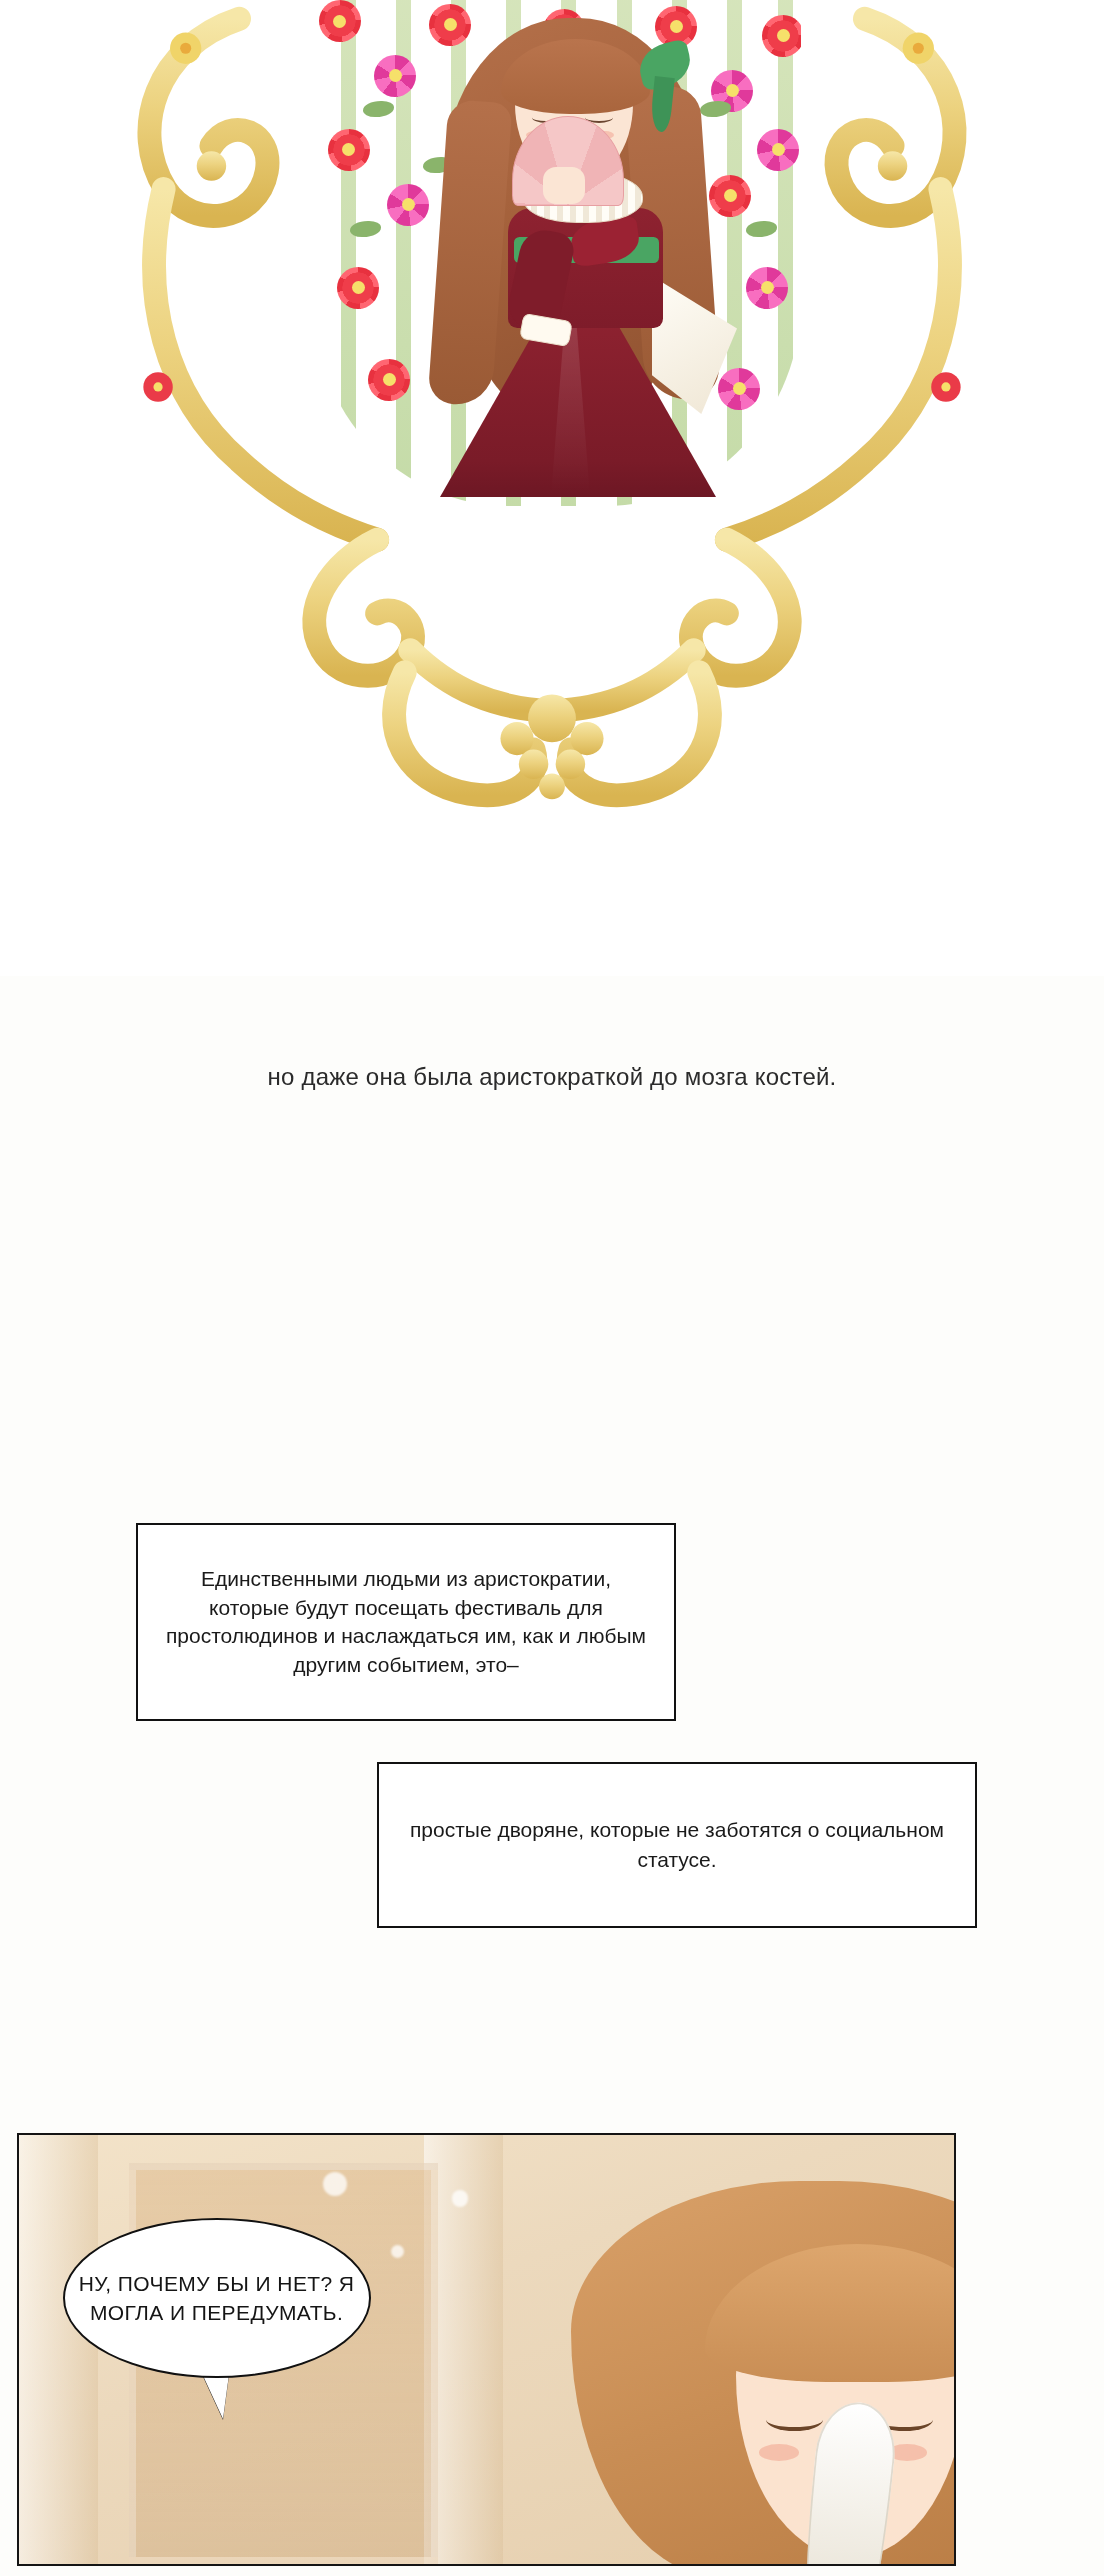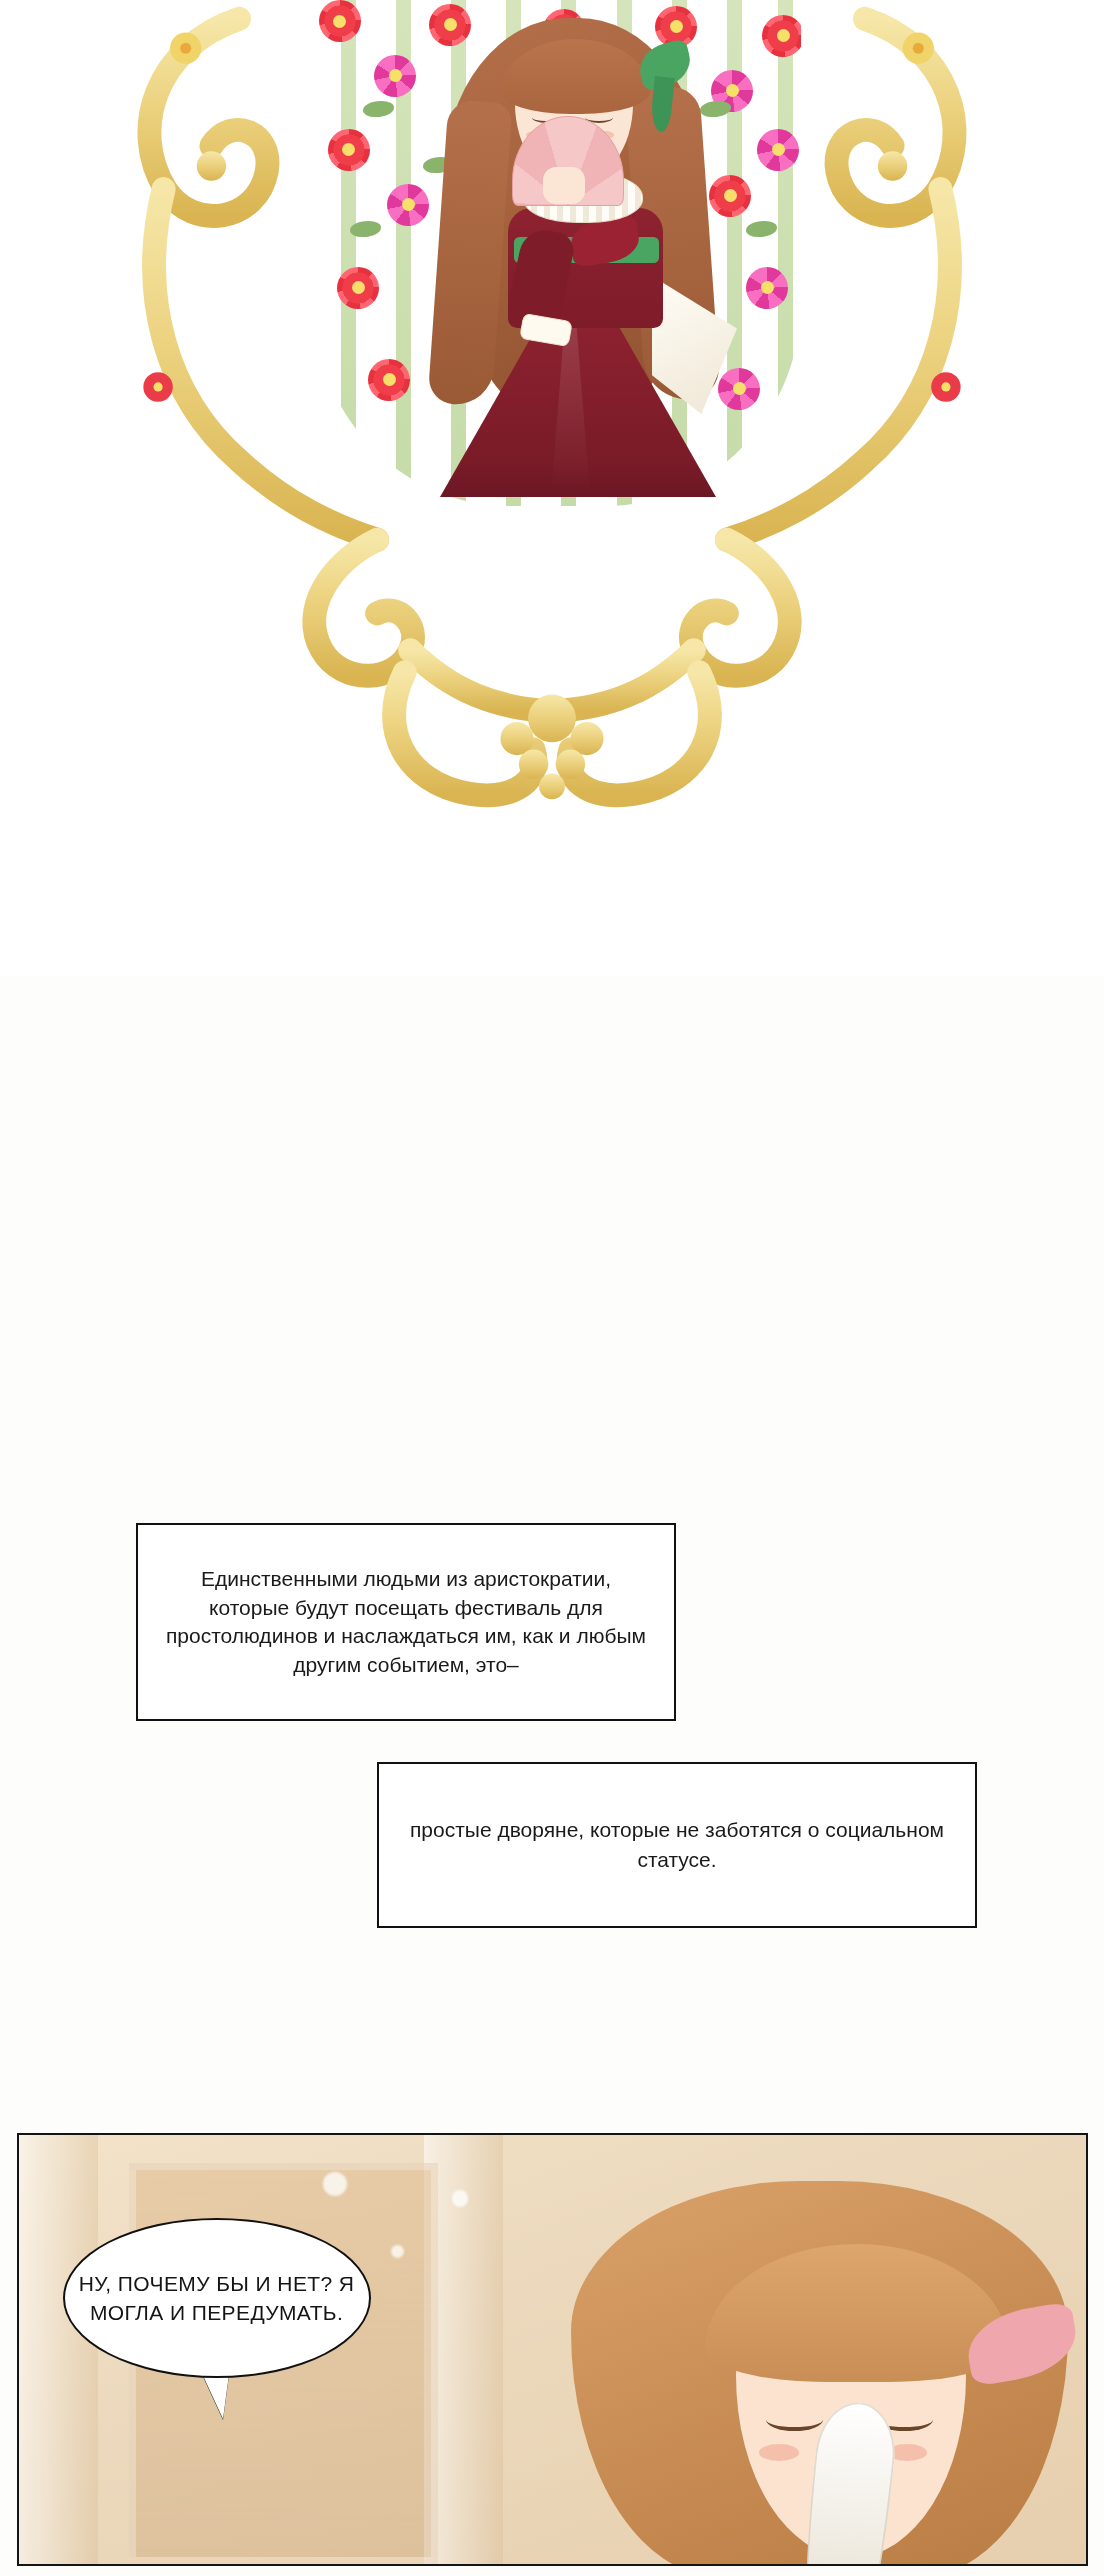--- a/index.html
+++ b/index.html
@@ -288,21 +288,21 @@
     width: 600px; height: 166px;
     font-size: 21px;
     line-height: 30px;
     padding: 7.4px 24px;
   }
 
   
   .panel-bottom {
     position: absolute;
     left: 16.6px; top: 2133px;
-    width: 1071px; height: 433px;
+    width: 939px; height: 433px;
     background: linear-gradient(160deg, #f3e3c9 0%, #ecd9bd 40%, #e6cfae 100%);
     border: 2.8px solid #141414;
     box-sizing: border-box;
     overflow: hidden;
   }
   .bg-pillar {
     position: absolute;
     top: 0; width: 79px; height: 433px;
     background: linear-gradient(to right, rgba(255,255,255,.55), rgba(214,186,146,.35));
   }
@@ -518,20 +518,21 @@
           <circle cx="888" cy="62" r="6" fill="#e9aa3c"></circle>
           <circle cx="62" cy="430" r="16" fill="#ea3b48"></circle>
           <circle cx="62" cy="430" r="5" fill="#f6e06a"></circle>
           <circle cx="918" cy="430" r="16" fill="#ea3b48"></circle>
           <circle cx="918" cy="430" r="5" fill="#f6e06a"></circle>
         </g>
       </svg>
     </div>
   </div>
 
+  <div class="narration">но даже она была аристократкой до мозга костей.</div>
 
   <div class="box" id="box-a">Единственными людьми из аристократии, которые будут посещать фестиваль для простолюдинов и наслаждаться им, как и любым другим событием, это–</div>
   <div class="box" id="box-b">простые дворяне, которые не заботятся о социальном статусе.</div>
 
   <div class="panel-bottom">
     <div class="bg-pillar" style="left:0"></div>
     <div class="bg-pillar" style="left:405px"></div>
     <div class="bg-wall"></div>
 
     <div class="sparkle" style="left:304px; top:37px;  width:24px; height:24px;"></div>

